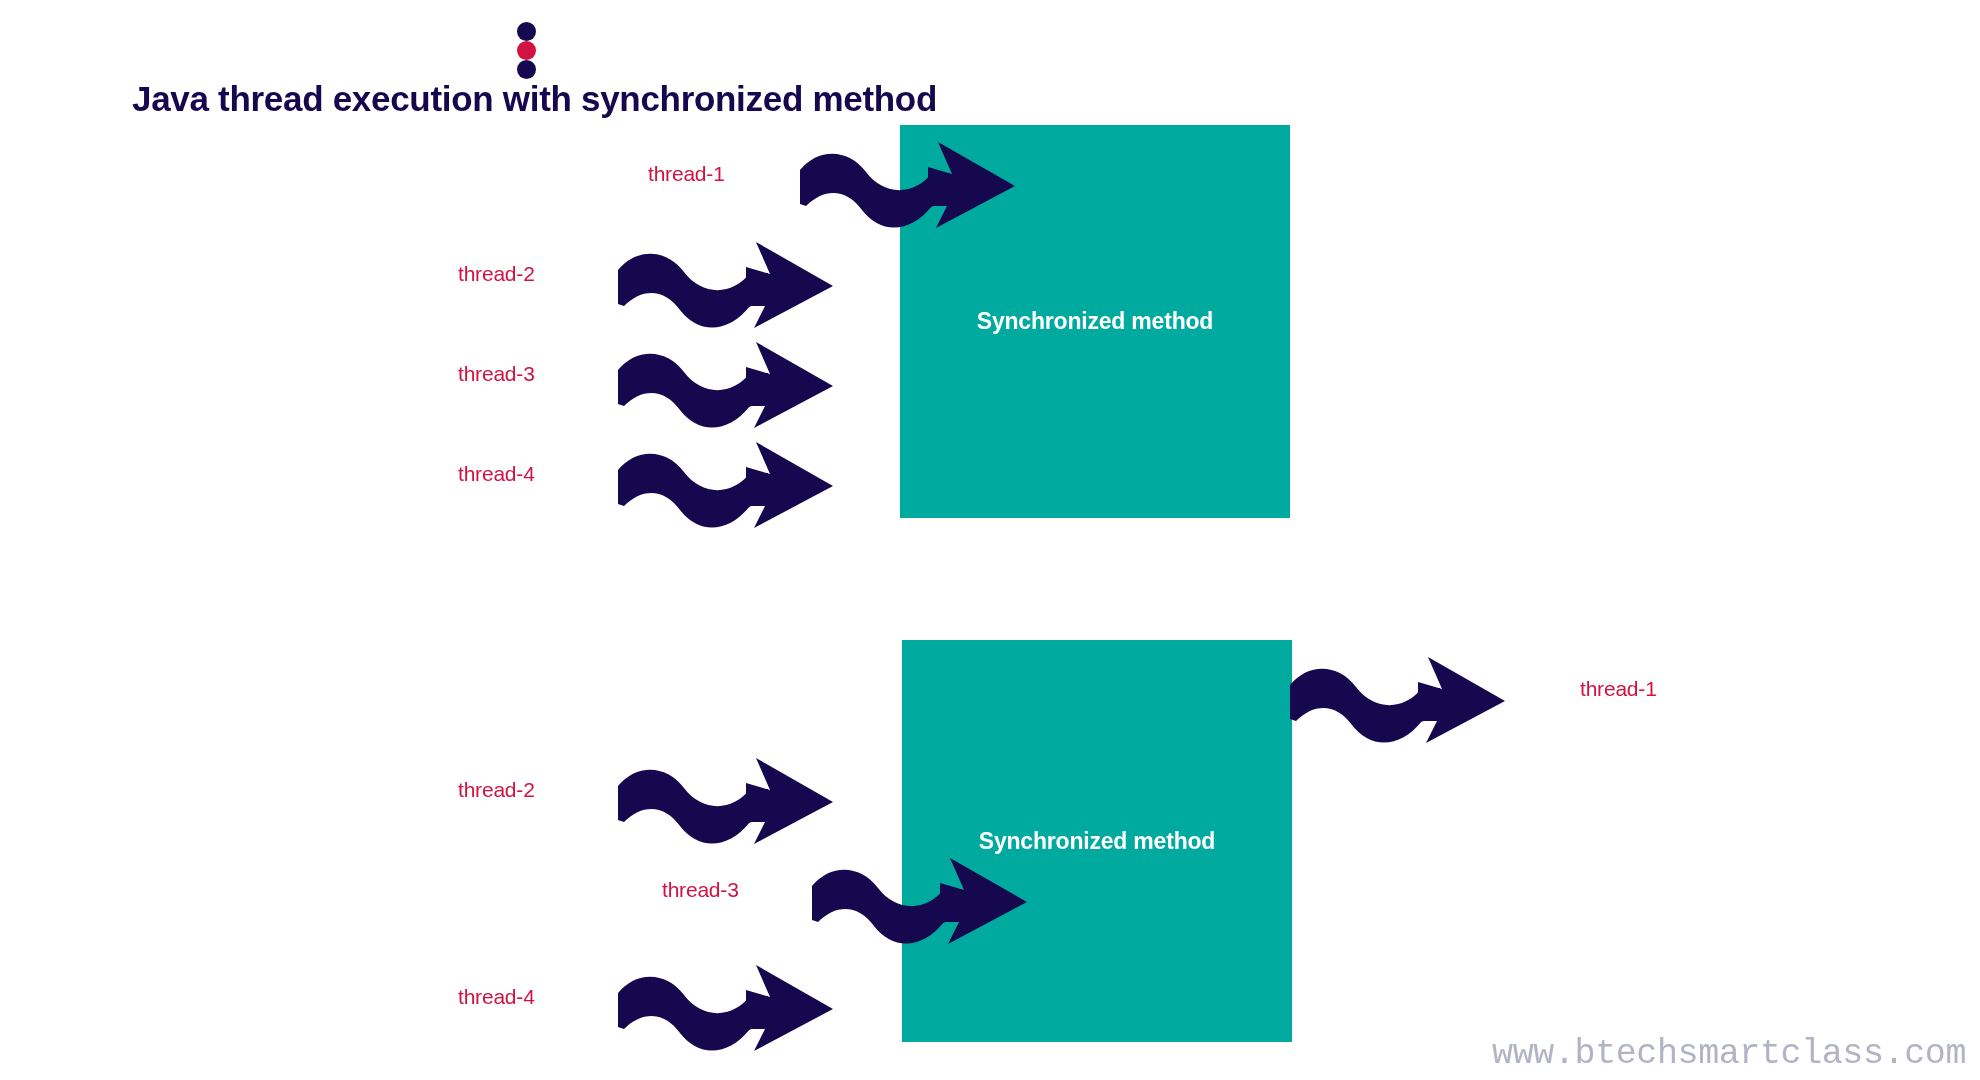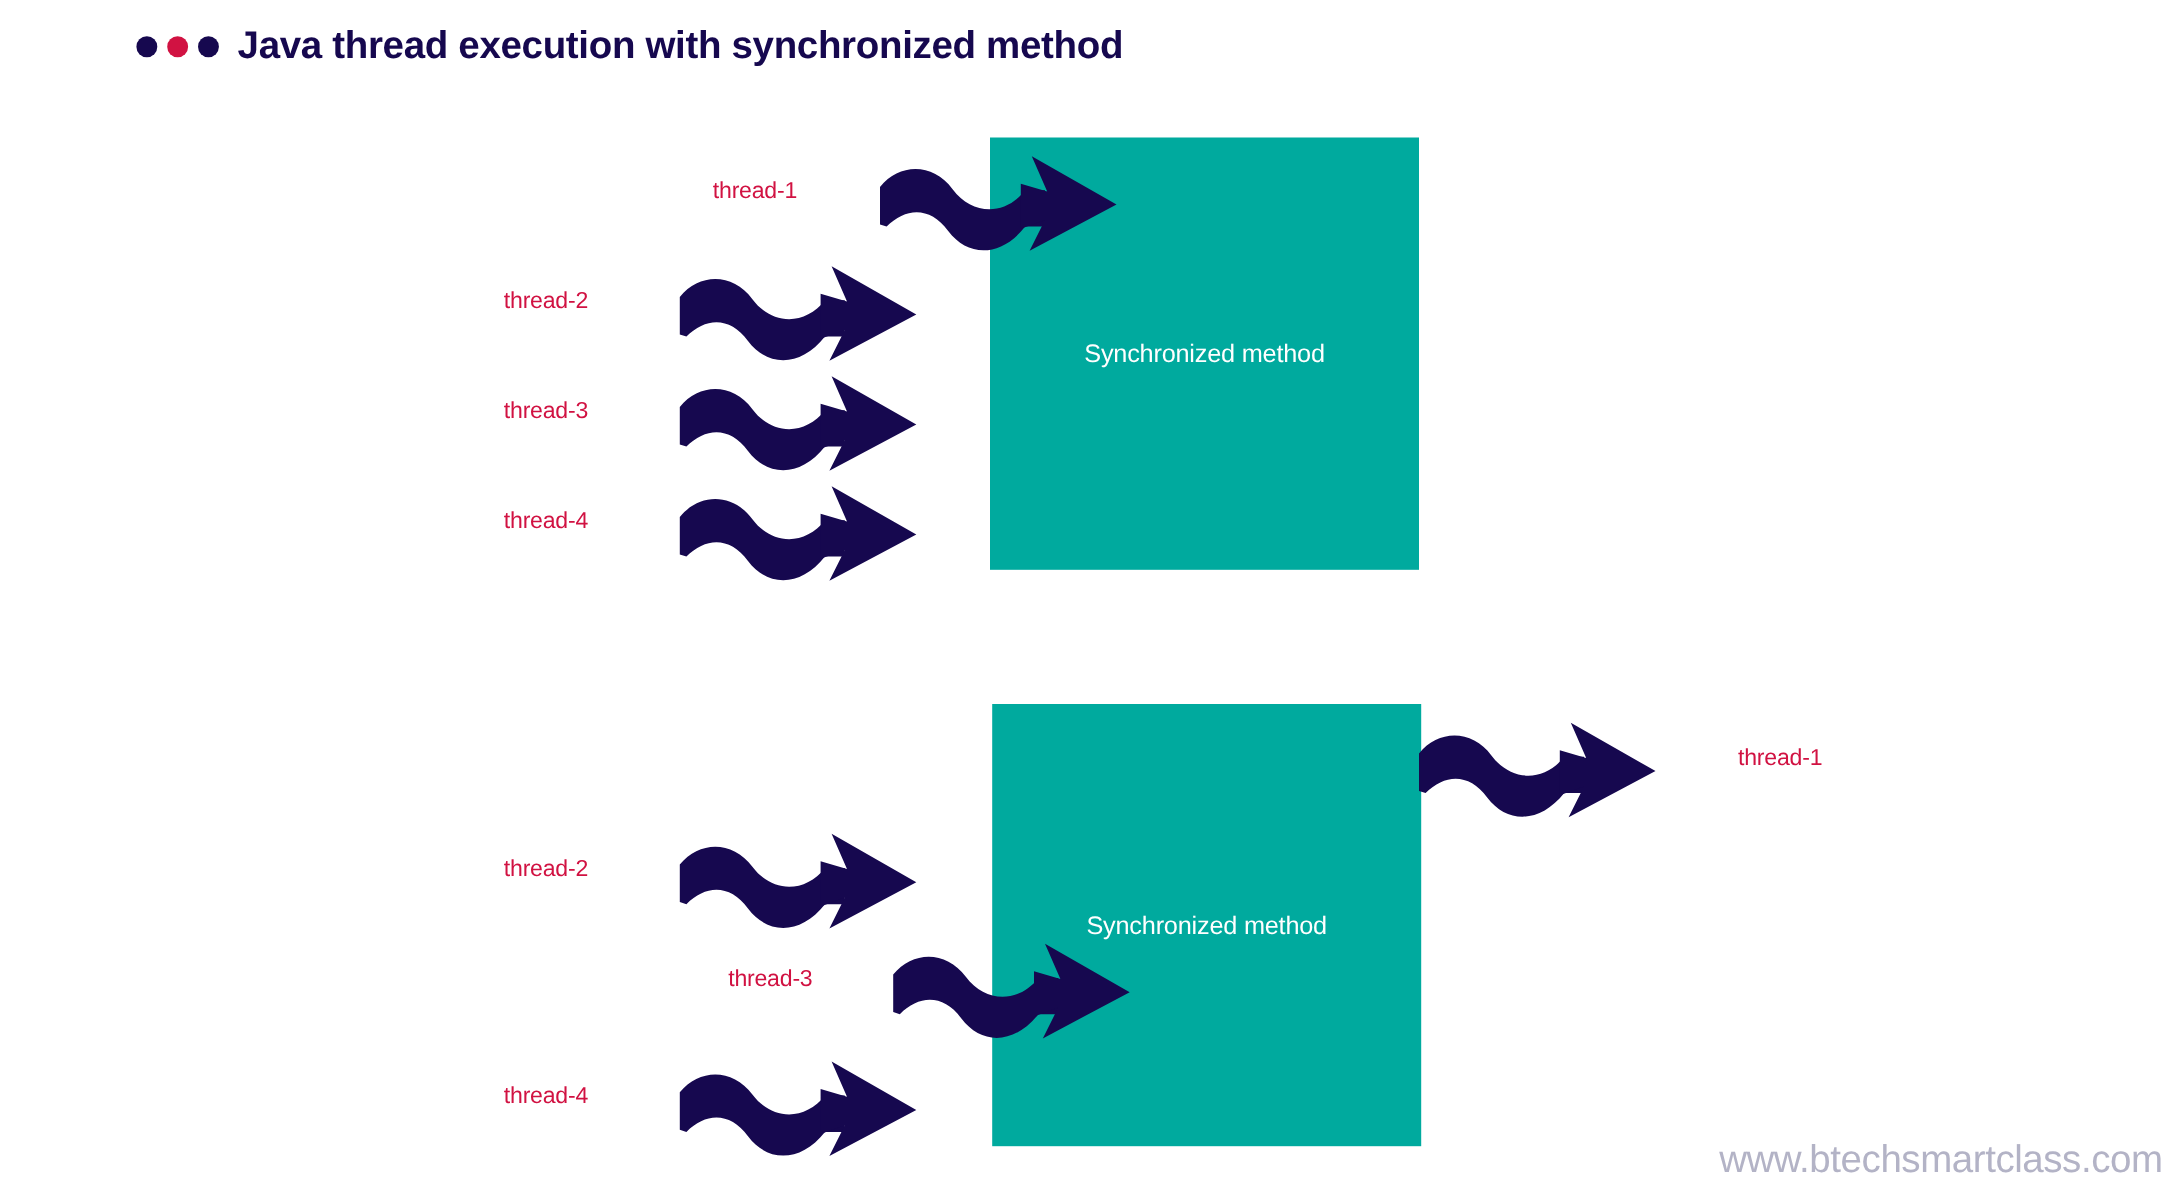--- a/index.html
+++ b/index.html
@@ -20,20 +20,21 @@
 
   
   .title-row {
     position: absolute;
     left: 124px;
     top: 22px;
     display: flex;
     align-items: center;
     gap: 0px;
     white-space: nowrap;
+    flex-direction: column;
   }
   .dot {
     width: 19px;
     height: 19px;
     border-radius: 50%;
     display: inline-block;
     margin-right: 9px;
   }
   .dot-navy { background: #16084f; }
   .dot-red  { background: #d11242; }
@@ -50,21 +51,21 @@
   .sync-box {
     position: absolute;
     background: #00aa9e;
     display: flex;
     align-items: center;
     justify-content: center;
   }
   .sync-box-label {
     color: #ffffff;
     font-size: 23px;
-    font-weight: normal;
+    font-weight: bold;
     letter-spacing: -0.2px;
     font-family: "Liberation Sans", sans-serif;
     user-select: none;
   }
 
   
   .thread-label {
     position: absolute;
     color: #d11242;
     font-size: 21px;
@@ -84,21 +85,21 @@
   
   .watermark {
     position: absolute;
     right: 14px;
     bottom: 6px;
     color: #b3b3c6;
     font-size: 35px;
     font-weight: normal;
     letter-spacing: -0.4px;
     white-space: nowrap;
-    font-family: Liberation Sans, sans-serif;
+    font-family: Liberation Mono, monospace;
   }
 </style>
 </head>
 <body>
 
 <div id="canvas">
 
   <div class="title-row">
     <span class="dot dot-navy"></span>
     <span class="dot dot-red"></span>

